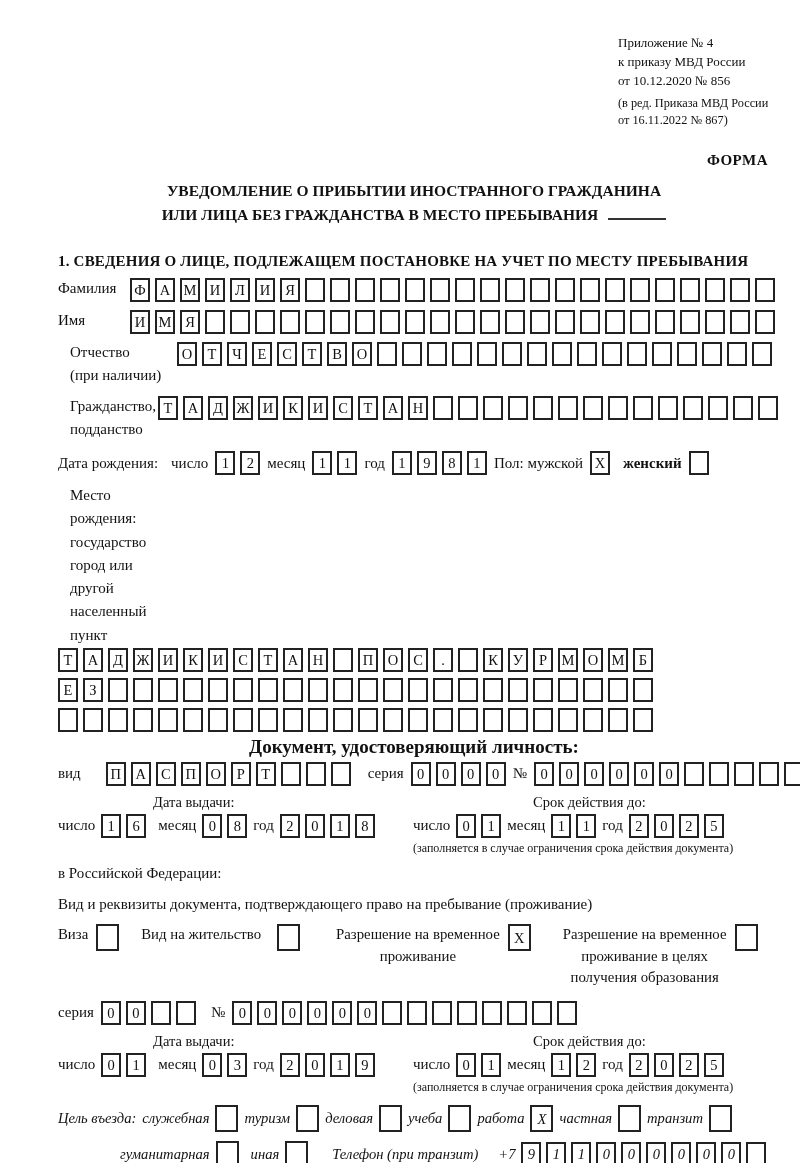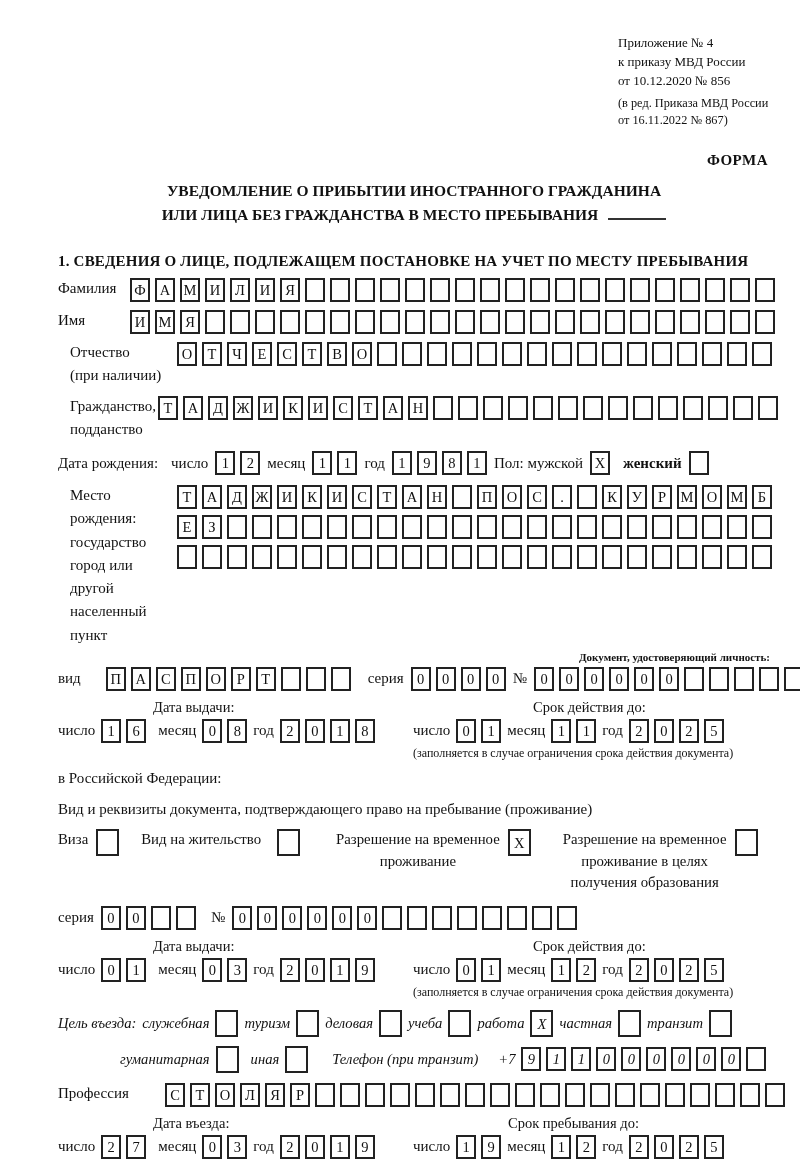--- a/index.html
+++ b/index.html
@@ -36,21 +36,21 @@
   .frow { display:flex; align-items:flex-start; margin-top:7px; }
   .frow .cells { margin-top:1px; }
   .lab-70 { width:72px; flex:0 0 auto; }
   .lab-105 { width:107px; flex:0 0 auto; }
   .lab-88 { width:88px; flex:0 0 auto; }
 
   .inline-row { display:flex; align-items:center; gap:7px; margin-top:10px; font-size:15px; flex-wrap:nowrap; }
 
   .stack { display:flex; flex-direction:column; gap:5px; }
 
-  .center-bold { text-align:right; font-weight:bold; font-size:11px; margin-top:10px; }
+  .center-bold { text-align:center; font-weight:bold; font-size:19px; margin-top:10px; }
 
   .dates2 { display:flex; margin-top:10px; }
   .dcol { display:flex; flex-direction:column; }
   .dcol .dhead { font-size:14.5px; margin-left:95px; }
   .dcol.right .dhead { margin-left:120px; }
   .drow { display:flex; align-items:center; gap:6px; font-size:15px; margin-top:3px; }
   .note { font-size:12px; margin-top:3px; text-align:right; }
 
   .opt { display:flex; align-items:flex-start; gap:8px; }
   .opt .olabel { font-size:14.8px; text-align:center; line-height:1.45; }
@@ -230,21 +230,21 @@
     <span>Пол: мужской</span>
     <span class="cells">
         <span class="cell">X</span>
       </span>
     <span style="margin-left:6px;font-weight:bold;">женский</span>
     <span class="cells">
         <span class="cell"></span>
       </span>
   </div>
 
-  <div class="frow" style="margin-top:9px;">
+  <div class="frow" style="margin-top:9px;flex-direction:column;">
     <div class="lbl lab-105 preline">Место рождения:
 государство
 город или другой
 населенный пункт</div>
     <div class="stack">
       <div class="cells">
           <span class="cell">Т</span>
           <span class="cell">А</span>
           <span class="cell">Д</span>
           <span class="cell">Ж</span>

